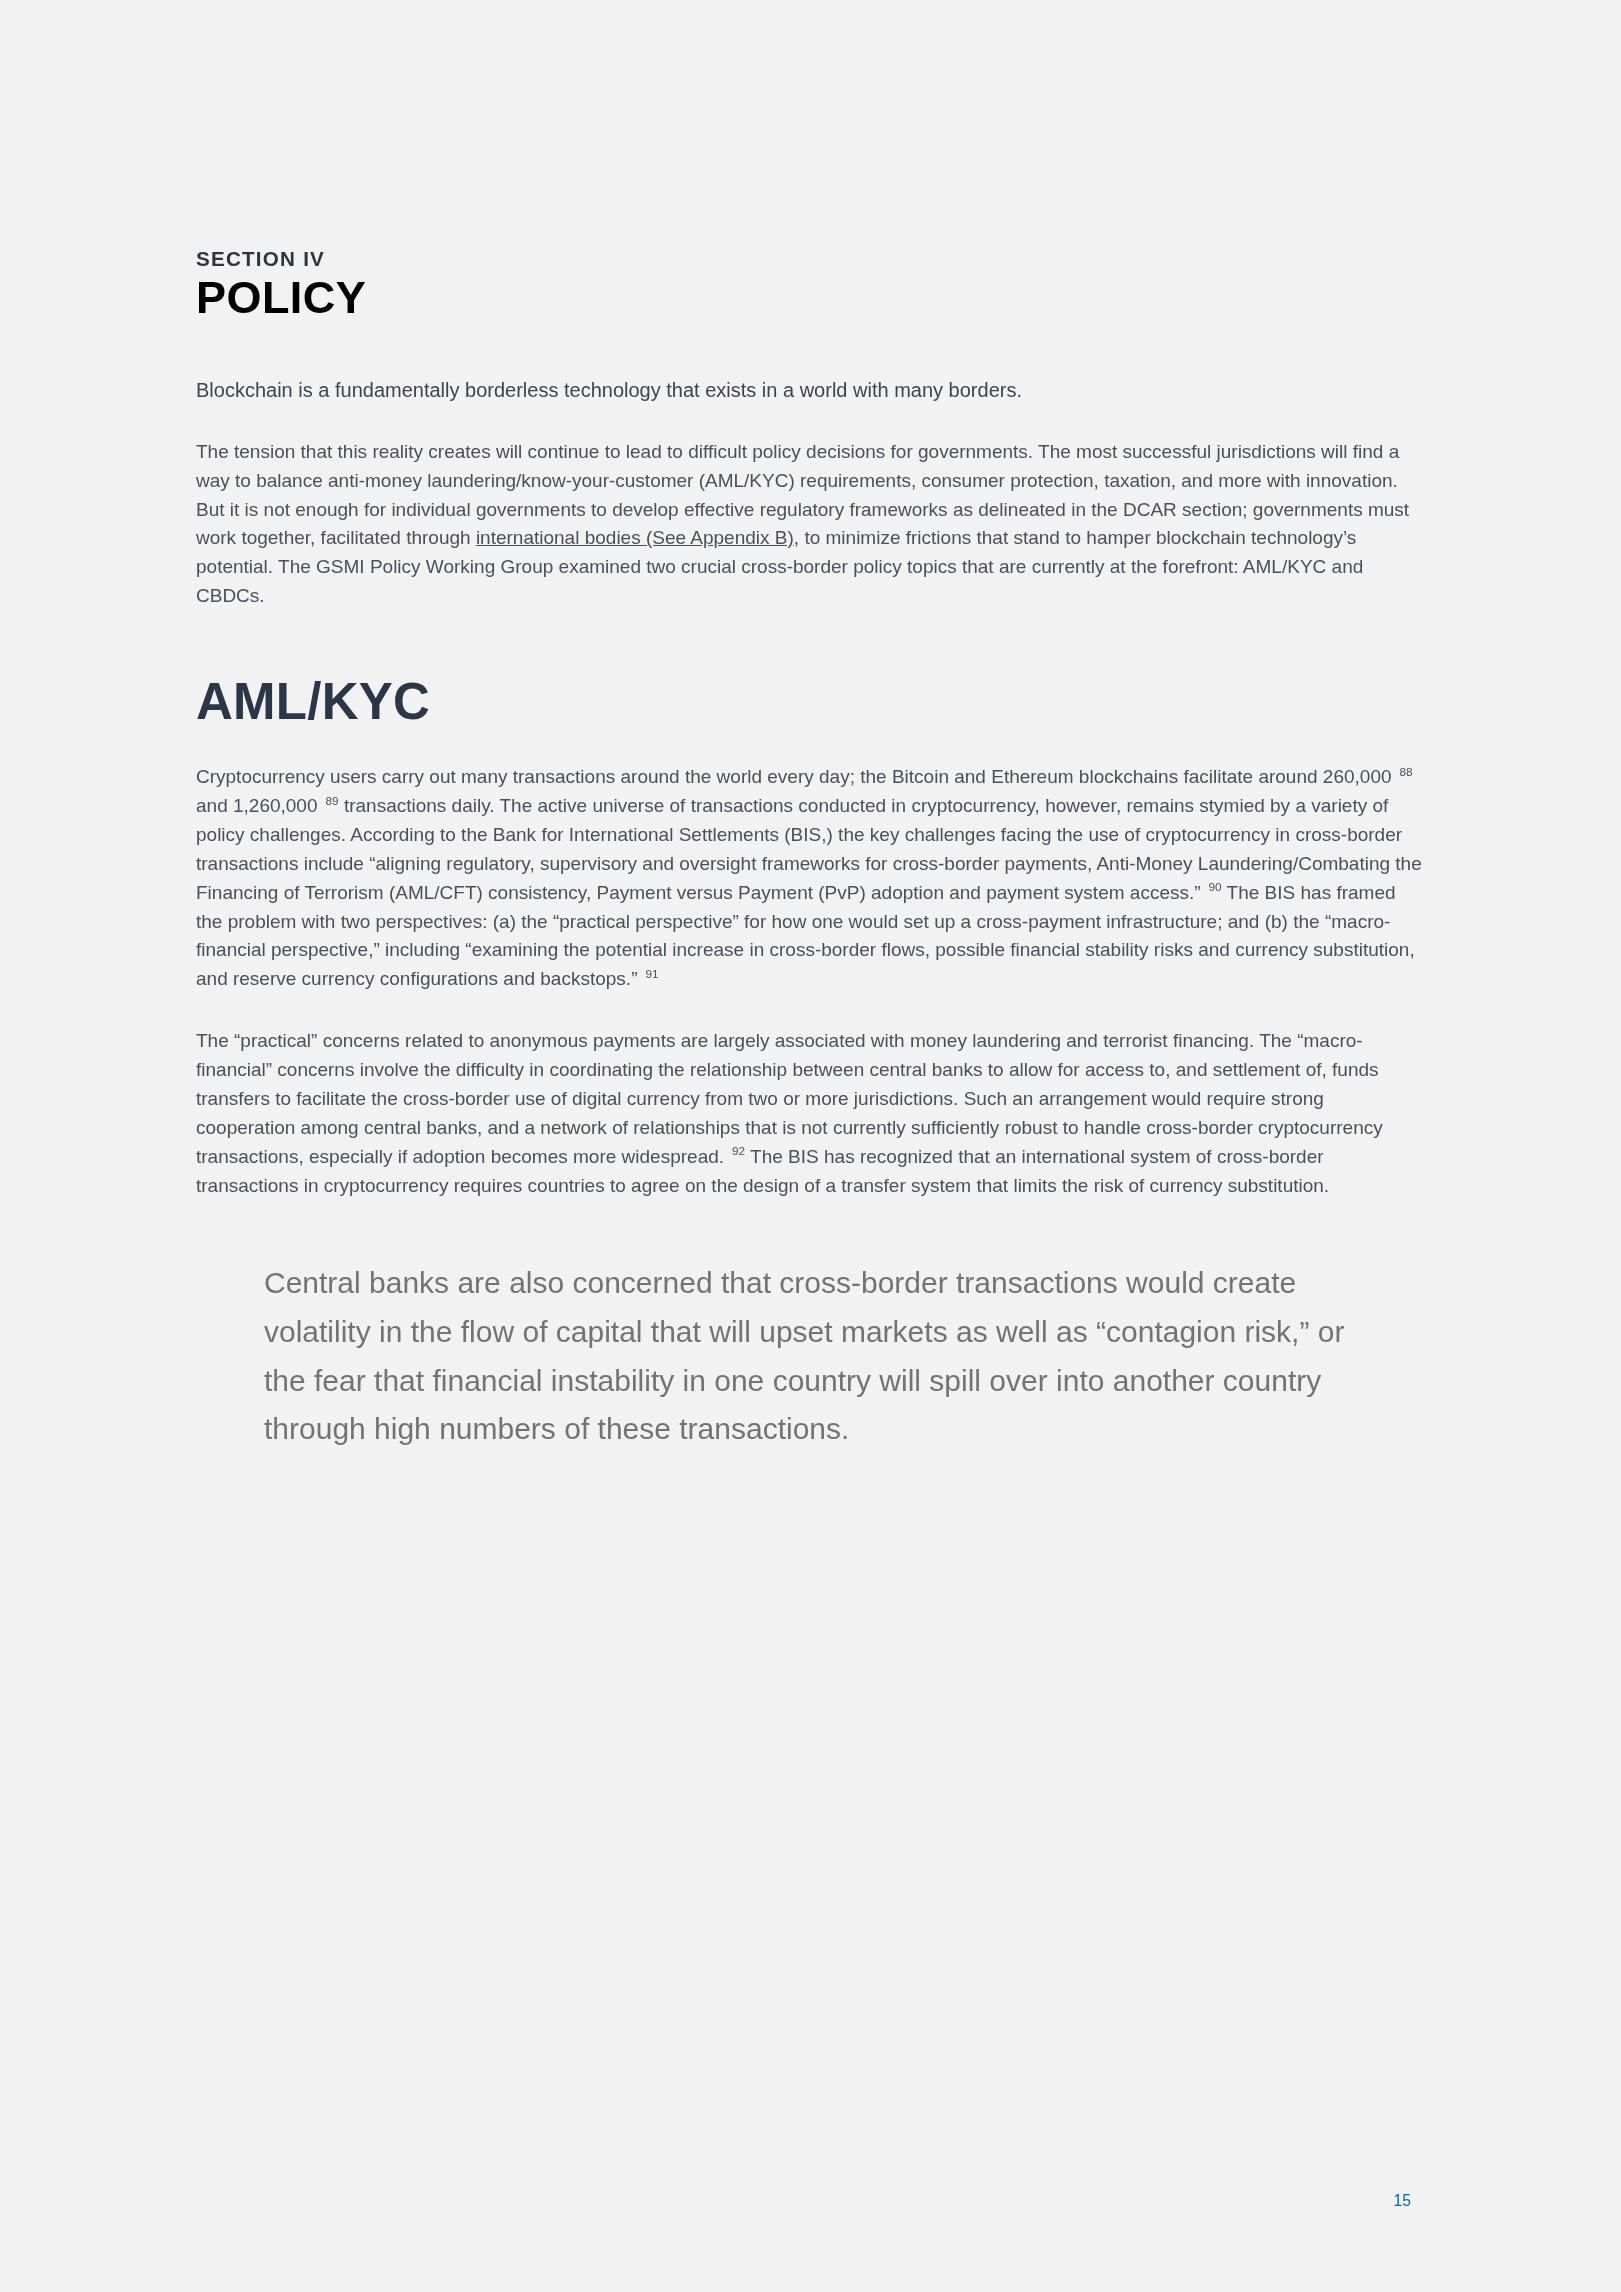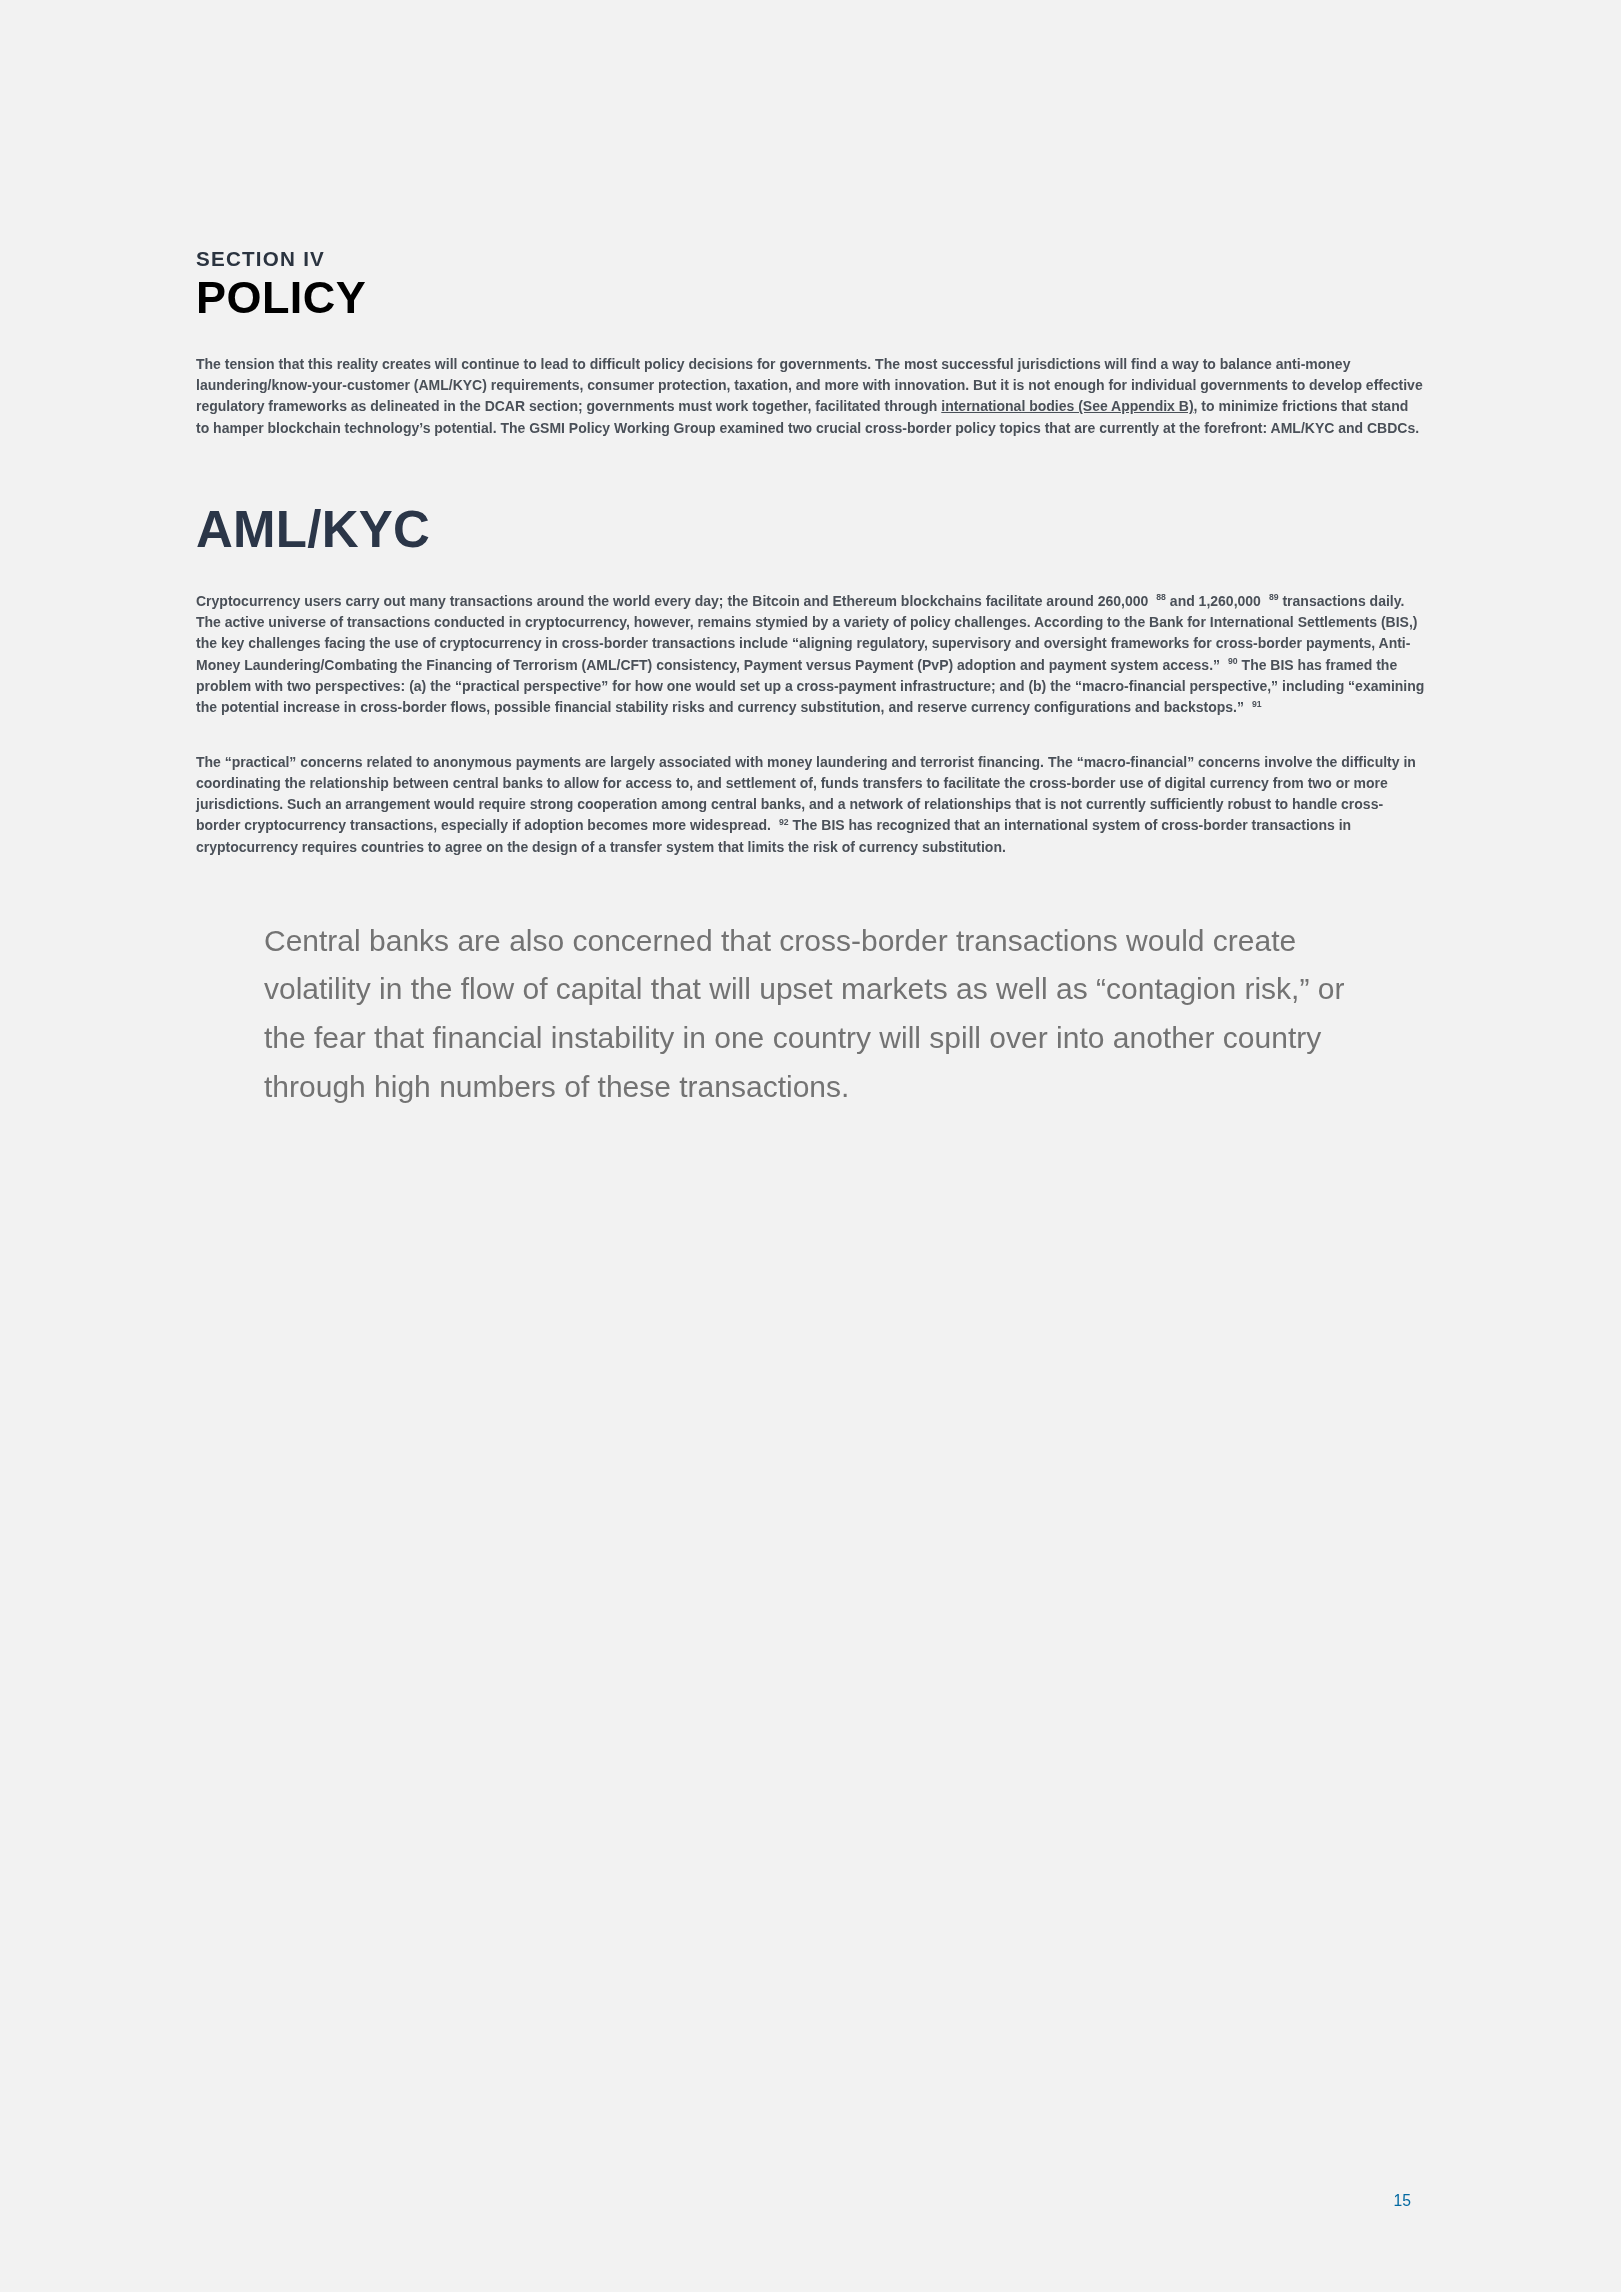--- a/index.html
+++ b/index.html
@@ -46,25 +46,25 @@
 
   .lead {
     font-size: 20px;
     line-height: 1.45;
     color: #3d4450;
     margin: 55px 0 0 0;
     font-weight: 400;
   }
 
   p.body {
-    font-size: 14px;
+    font-size: 19px;
     line-height: 1.52;
     color: #4a5058;
     margin: 33px 0 0 0;
-    font-weight: 700;
+    font-weight: 400;
   }
 
   .doclink {
     color: #4a5058;
     text-decoration: underline;
   }
 
   h2.heading {
     font-size: 51px;
     font-weight: 700;
@@ -105,20 +105,21 @@
 </style>
 </head>
 <body>
 
 <div class="page">
   <div class="content">
 
     <div class="section-label">SECTION IV</div>
     <h1 class="section-title">POLICY</h1>
 
+    <p class="lead">Blockchain is a fundamentally borderless technology that exists in a world with many borders.</p>
 
     <p class="body"><span>The tension that this reality creates will continue to lead to difficult policy decisions for governments. The most successful jurisdictions will find a way to balance anti-money laundering/know-your-customer (AML/KYC) requirements, consumer protection, taxation, and more with innovation. But it is not enough for individual governments to develop effective regulatory frameworks as delineated in the DCAR section; governments must work together, facilitated through </span><a class="doclink" href="#">international bodies (See Appendix B)</a><span>, to minimize frictions that stand to hamper blockchain technology’s potential. The GSMI Policy Working Group examined two crucial cross-border policy topics that are currently at the forefront: AML/KYC and CBDCs.</span></p>
 
     <h2 class="heading">AML/KYC</h2>
 
     <p class="body"><span>Cryptocurrency users carry out many transactions around the world every day; the Bitcoin and Ethereum blockchains facilitate around 260,000</span><sup>88</sup><span> and 1,260,000</span><sup>89</sup><span> transactions daily. The active universe of transactions conducted in cryptocurrency, however, remains stymied by a variety of policy challenges. According to the Bank for International Settlements (BIS,) the key challenges facing the use of cryptocurrency in cross-border transactions include “aligning regulatory, supervisory and oversight frameworks for cross-border payments, Anti-Money Laundering/Combating the Financing of Terrorism (AML/CFT) consistency, Payment versus Payment (PvP) adoption and payment system access.”</span><sup>90</sup><span> The BIS has framed the problem with two perspectives: (a) the “practical perspective” for how one would set up a cross-payment infrastructure; and (b) the “macro-financial perspective,” including “examining the potential increase in cross-border flows, possible financial stability risks and currency substitution, and reserve currency configurations and backstops.”</span><sup>91</sup></p>
 
     <p class="body"><span>The “practical” concerns related to anonymous payments are largely associated with money laundering and terrorist financing. The “macro-financial” concerns involve the difficulty in coordinating the relationship between central banks to allow for access to, and settlement of, funds transfers to facilitate the cross-border use of digital currency from two or more jurisdictions. Such an arrangement would require strong cooperation among central banks, and a network of relationships that is not currently sufficiently robust to handle cross-border cryptocurrency transactions, especially if adoption becomes more widespread.</span><sup>92</sup><span> The BIS has recognized that an international system of cross-border transactions in cryptocurrency requires countries to agree on the design of a transfer system that limits the risk of currency substitution.</span></p>
 
     <blockquote class="pullquote">Central banks are also concerned that cross-border transactions would create volatility in the flow of capital that will upset markets as well as “contagion risk,” or the fear that financial instability in one country will spill over into another country through high numbers of these transactions.</blockquote>

